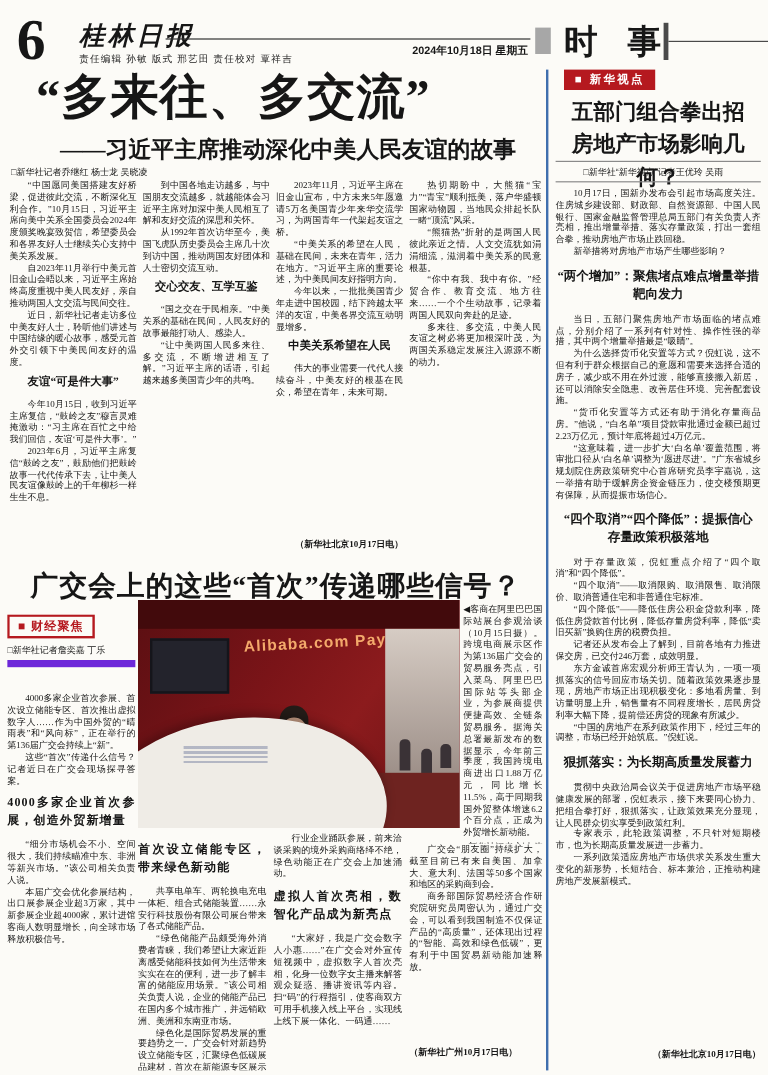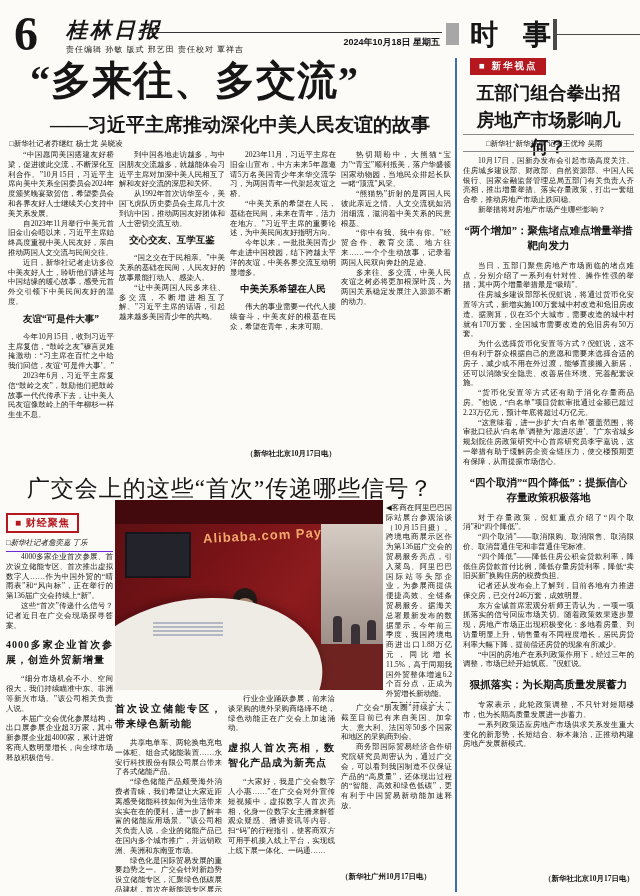--- a/index.html
+++ b/index.html
@@ -41,28 +41,28 @@
            padding:2px 9px;letter-spacing:2px;font-family:"Liberation Sans",sans-serif;}
   .r-headline{left:463px;top:80px;width:171px;text-align:center;font-size:18px;font-weight:900;line-height:1.5;}
   .r-rule-top{left:463px;top:134px;width:171px;height:1px;background:#8a8a8a;}
   .r-byline{left:486px;top:139px;width:169px;font-size:7.5px;font-family:"Liberation Sans",sans-serif;}
   .r-rule-bot{left:463px;top:151px;width:171px;height:1px;background:#8a8a8a;}
   .r-flow{left:463px;top:156px;width:171px;height:714px;overflow:hidden;}
   .r-flow .col-subhead{font-size:10.5px;text-align:center;line-height:15px;margin:8px 0;}
   .r-dateline{left:463px;top:874px;width:171px;text-align:right;font-size:7.5px;font-weight:bold;}
 
   
-  .b-headline{left:8px;top:473px;width:444px;text-align:center;font-size:23px;font-weight:400;letter-spacing:1px;}
+  .b-headline{left:8px;top:473px;width:444px;text-align:center;font-size:23px;font-weight:700;letter-spacing:1px;}
   .b-col{overflow:hidden;}
   .b-col .col-subhead{font-size:10px;text-align:justify;line-height:15px;margin:7px 0;letter-spacing:1px;}
   .b-col1{left:6px;top:512px;width:107px;height:380px;}
   .ff-badge{display:inline-block;border:2px solid #b5191f;color:#b5191f;font-weight:bold;font-size:10px;
             padding:1px 7px;margin-bottom:5px;letter-spacing:1px;font-family:"Liberation Sans",sans-serif;}
-  .b-byline{font-size:7.5px;font-family:"Liberation Sans",sans-serif;border-bottom:1px solid #6d28d9;
-            padding-bottom:3px;margin-bottom:0;font-style:italic;}
+  .b-byline{font-size:7.5px;font-family:"Liberation Sans",sans-serif;border-bottom:6px solid #6d28d9;
+            padding-bottom:3px;margin-bottom:21px;}
   .b-col2{left:115px;top:694px;width:107px;height:198px;}
   .b-col3{left:228px;top:694px;width:107px;height:198px;}
   .b-col4{left:341px;top:703px;width:111px;height:168px;}
   .b-dateline{left:341px;top:872px;width:111px;text-align:left;font-size:7.5px;font-weight:bold;}
 
   
   .photo{left:115px;top:500px;width:268px;height:190px;overflow:hidden;
          background:linear-gradient(125deg,#5a0f12 0%,#7a1418 38%,#8c1b1d 62%,#641013 100%);}
   .photo-ceiling{position:absolute;left:0;top:0;width:100%;height:24px;background:#420a0c;}
   .photo-screen{position:absolute;left:10px;top:32px;width:62px;height:42px;background:#23232c;border:2px solid #15151b;}
@@ -138,32 +138,32 @@
     <div class="txt">房地产市场影响几何？</div>
   </div>
   <div class="abs r-rule-top"></div>
   <div class="abs r-byline">□新华社“新华视点”记者王优玲 吴雨</div>
   <div class="abs r-rule-bot"></div>
   <div class="abs r-flow">
       <p class="para">10月17日，国新办发布会引起市场高度关注。住房城乡建设部、财政部、自然资源部、中国人民银行、国家金融监督管理总局五部门有关负责人齐亮相，推出增量举措、落实存量政策，打出一套组合拳，推动房地产市场止跌回稳。</p>
       <p class="para">新举措将对房地产市场产生哪些影响？</p>
       <p class="col-subhead">“两个增加”：聚焦堵点难点增量举措靶向发力</p>
       <p class="para">当日，五部门聚焦房地产市场面临的堵点难点，分别介绍了一系列有针对性、操作性强的举措，其中两个增量举措最是“吸睛”。</p>
-      <p class="para">住房城乡建设部部长倪虹说，将通过货币化安置等方式，新增实施100万套城中村改造和危旧房改造。据测算，仅在35个大城市，需要改造的城中村就有170万套，全国城市需要改造的危旧房有50万套。</p>
       <p class="para">为什么选择货币化安置等方式？倪虹说，这不但有利于群众根据自己的意愿和需要来选择合适的房子，减少或不用在外过渡，能够直接搬入新居，还可以消除安全隐患、改善居住环境、完善配套设施。</p>
       <p class="para">“货币化安置等方式还有助于消化存量商品房。”他说，“白名单”项目贷款审批通过金额已超过2.23万亿元，预计年底将超过4万亿元。</p>
       <p class="para">“这意味着，进一步扩大‘白名单’覆盖范围，将审批口径从‘白名单’调整为‘愿进尽进’。”广东省城乡规划院住房政策研究中心首席研究员李宇嘉说，这一举措有助于缓解房企资金链压力，使交楼预期更有保障，从而提振市场信心。</p>
       <p class="col-subhead">“四个取消”“四个降低”：提振信心　存量政策积极落地</p>
       <p class="para">对于存量政策，倪虹重点介绍了“四个取消”和“四个降低”。</p>
       <p class="para">“四个取消”——取消限购、取消限售、取消限价、取消普通住宅和非普通住宅标准。</p>
       <p class="para">“四个降低”——降低住房公积金贷款利率，降低住房贷款首付比例，降低存量房贷利率，降低“卖旧买新”换购住房的税费负担。</p>
       <p class="para">记者还从发布会上了解到，目前各地有力推进保交房，已交付246万套，成效明显。</p>
       <p class="para">东方金诚首席宏观分析师王青认为，一项一项抓落实的信号回应市场关切。随着政策效果逐步显现，房地产市场正出现积极变化：多地看房量、到访量明显上升，销售量有不同程度增长，居民房贷利率大幅下降，提前偿还房贷的现象有所减少。</p>
       <p class="para">“中国的房地产在系列政策作用下，经过三年的调整，市场已经开始筑底。”倪虹说。</p>
       <p class="col-subhead">狠抓落实：为长期高质量发展蓄力</p>
+      <p class="para">贯彻中央政治局会议关于促进房地产市场平稳健康发展的部署，倪虹表示，接下来要同心协力、把组合拳打好，狠抓落实，让政策效果充分显现，让人民群众切实享受到政策红利。</p>
       <p class="para">专家表示，此轮政策调整，不只针对短期楼市，也为长期高质量发展进一步蓄力。</p>
       <p class="para">一系列政策适应房地产市场供求关系发生重大变化的新形势，长短结合、标本兼治，正推动构建房地产发展新模式。</p>
     </div>
   <div class="abs r-dateline">（新华社北京10月17日电）</div>
 
   <div class="abs b-headline">广交会上的这些“首次”传递哪些信号？</div>
 
   <div class="abs b-col b-col1">
     <div class="ff-badge">■ 财经聚焦</div>
     <div class="b-byline">□新华社记者詹奕嘉 丁乐</div>

